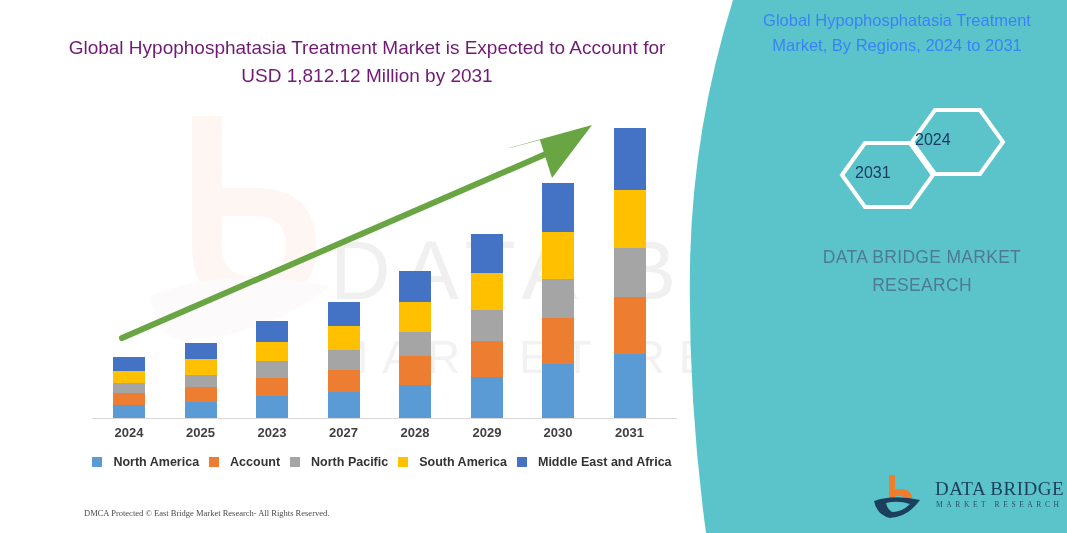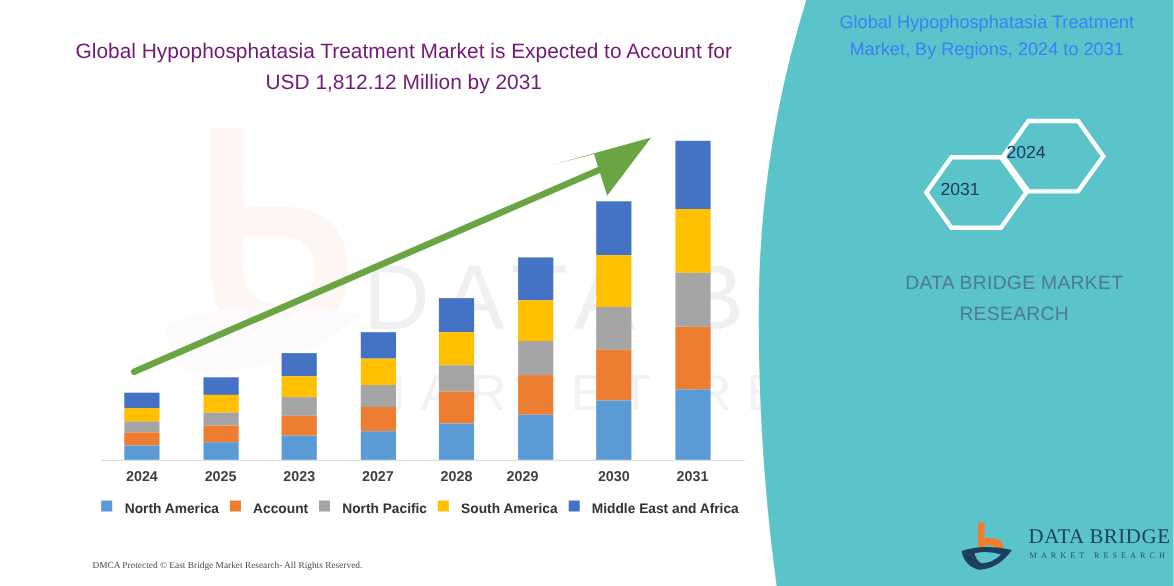--- a/index.html
+++ b/index.html
@@ -46,21 +46,21 @@
   }
   .arrow{position:absolute;left:100px;top:118px;}
 
   
   #legend{
     position:absolute;left:92px;top:455px;width:580px;
     display:flex;justify-content:center;align-items:center;gap:10px;
     font-size:12.5px;font-weight:bold;color:#333;
     font-family:"Liberation Sans", sans-serif;
   }
-  .lg-item{display:flex;gap:11px;white-space:nowrap;}
+  .lg-item{display:flex;align-items:center;gap:11px;white-space:nowrap;}
   .lg-sw{width:10px;height:10px;display:inline-block;}
 
   
   .foot{
     position:absolute;top:508px;
     font-size:8.5px;color:#4a4a4a;
     font-family:"Liberation Serif", serif;white-space:nowrap;
   }
   .foot-l{left:84px;}
   .foot-r{left:428px;}
@@ -167,21 +167,21 @@
           <div class="seg" style="height: 57.5887px; background: rgb(237, 125, 49);"></div>
           <div class="seg" style="height: 63.7589px; background: rgb(91, 155, 213);"></div>
         </div>
       </div>
     <div id="ticks">
         <div class="tick" style="left: 99px;">2024</div>
         <div class="tick" style="left: 170.5px;">2025</div>
         <div class="tick" style="left: 242px;">2023</div>
         <div class="tick" style="left: 313.5px;">2027</div>
         <div class="tick" style="left: 385px;">2028</div>
-        <div class="tick" style="left: 445px;">2029</div>
+        <div class="tick" style="left: 457px;">2029</div>
         <div class="tick" style="left: 528px;">2030</div>
         <div class="tick" style="left: 599.5px;">2031</div>
       </div>
 
     <svg class="arrow" width="500" height="240" viewBox="0 0 500 240">
       <line x1="22" y1="220" x2="455" y2="32" stroke="#6aa544" stroke-width="6" stroke-linecap="round"></line>
       <polygon points="492,7 452,60 440,22 398,33" fill="#6aa544"></polygon>
     </svg>
   </div>
 

